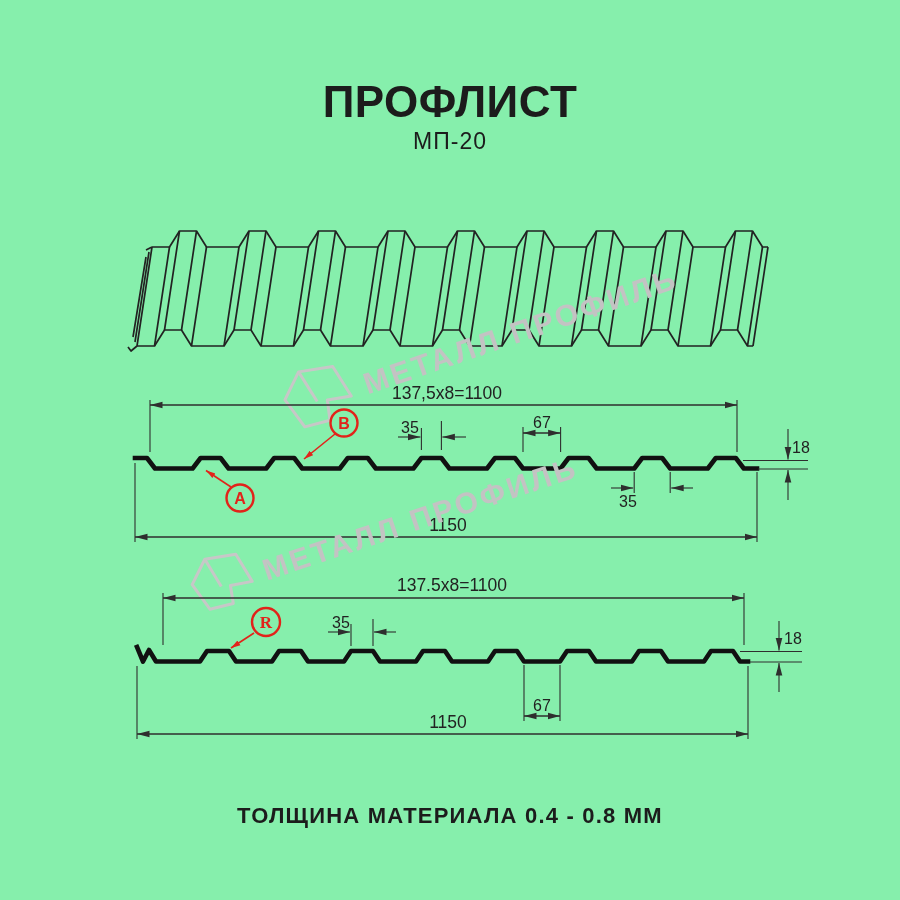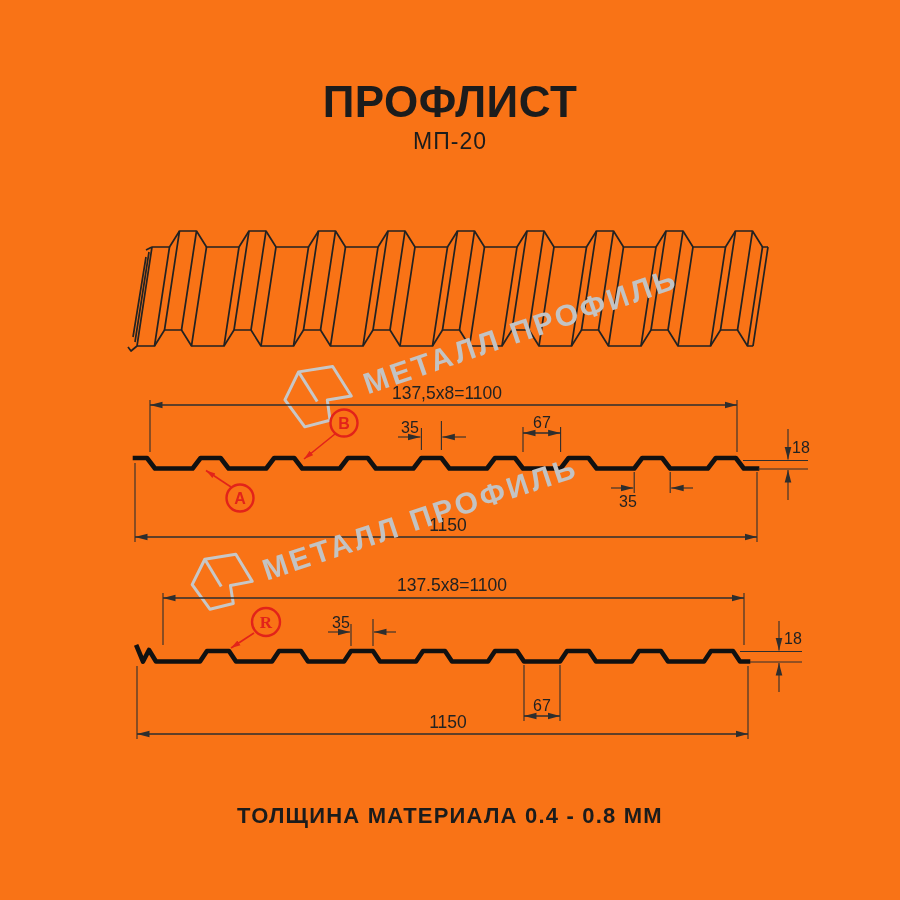--- a/index.html
+++ b/index.html
@@ -1,16 +1,16 @@
 <!DOCTYPE html>
 <html><head>
 <meta charset="utf-8">
 <style>
   html,body{margin:0;padding:0;background:#ffffff;}
-  .page{width:900px;height:900px;position:relative;background:#f97316;overflow:hidden;
+  .page{width:900px;height:900px;position:relative;background:#86efac;overflow:hidden;
         font-family:"Liberation Sans", sans-serif;}
   svg{position:absolute;left:0;top:0;}
   text{fill:#1c1c1c;}
   .title-t{font-size:44px;font-weight:bold;letter-spacing:.5px;}
   .subtitle-t{font-size:23px;font-weight:500;letter-spacing:1px;}
   .footer-t{font-size:22px;font-weight:bold;letter-spacing:1.2px;}
   .dim{font-size:17.5px;fill:#222;}
   .dimS{font-size:16px;fill:#222;}
   .wm{font-size:30px;font-weight:bold;fill:#c3c3c3;letter-spacing:3px;}
   .lblA{font-size:16px;font-weight:bold;fill:#e2231a;}

